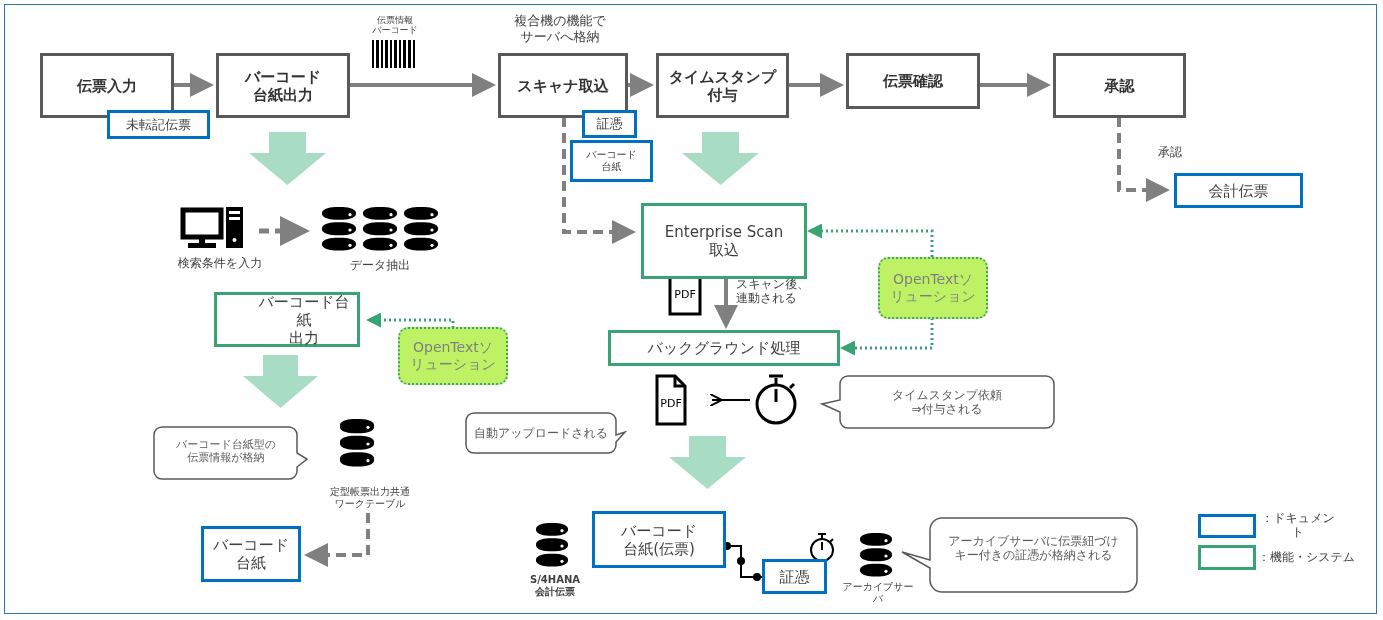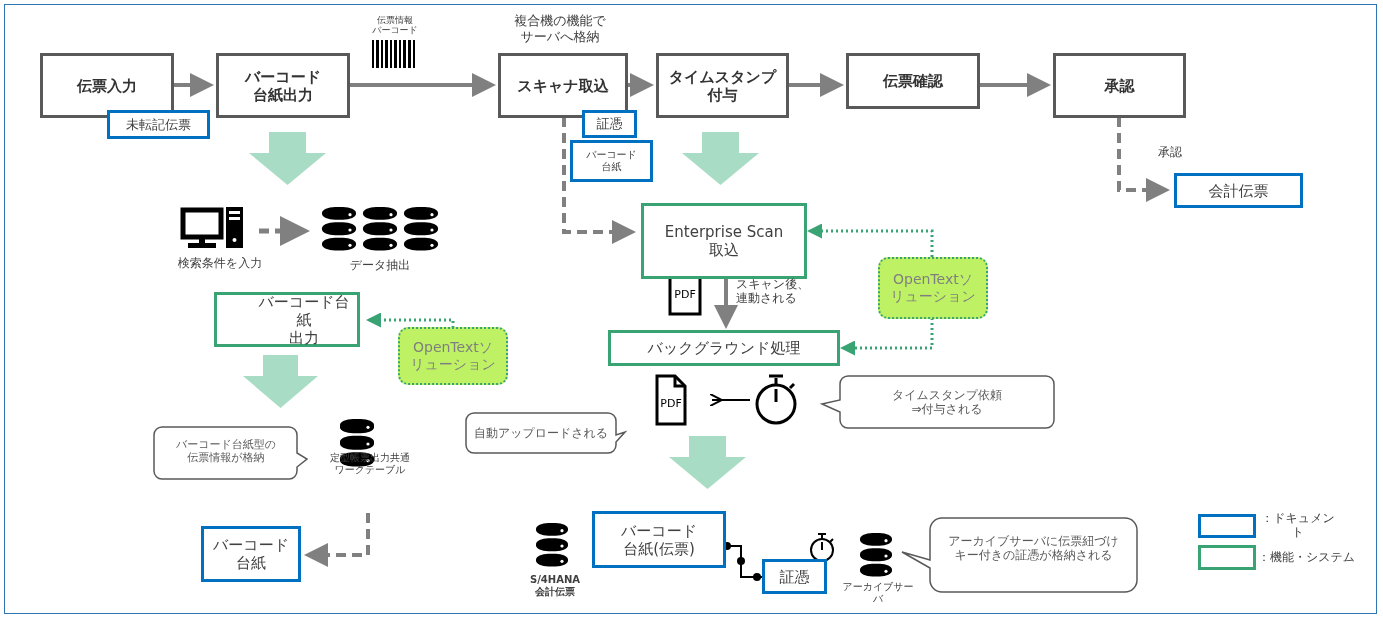--- a/index.html
+++ b/index.html
@@ -213,21 +213,21 @@
   <div class="abs ot" style="left:398px;top:327px;width:110px;height:58px;">OpenTextソ
 リューション</div>
   <div class="abs sys" style="left:641px;top:203px;width:166px;height:76px;">Enterprise Scan
 取込</div>
   <div class="abs sys" style="left:608px;top:330px;width:232px;height:36px;">バックグラウンド処理</div>
   <div class="abs ot" style="left:878px;top:257px;width:110px;height:62px;">OpenTextソ
 リューション</div>
 
   <div class="abs lbl" style="left:160px;top:254px;width:120px;height:18px;">検索条件を入力</div>
   <div class="abs lbl" style="left:320px;top:256px;width:120px;height:18px;">データ抽出</div>
-  <div class="abs lbl-sm" style="left:305px;top:450px;width:130px;height:28px;font-size:10px;">定型帳票出力共通
+  <div class="abs lbl-sm" style="left:305px;top:484px;width:130px;height:28px;font-size:10px;">定型帳票出力共通
 ワークテーブル</div>
   <div class="abs lbl" style="left:736px;top:273px;width:80px;height:36px;justify-content:flex-start;text-align:left;">スキャン後、
 連動される</div>
   <div class="abs lbl-sm" style="left:525px;top:572px;width:60px;height:28px;font-weight:bold;">S/4HANA
 会計伝票</div>
   <div class="abs lbl-sm" style="left:840px;top:578px;width:76px;height:30px;">アーカイブサー
 バ</div>
 
   <div class="abs callout" style="left:156px;top:428px;width:140px;height:46px;font-size:11px;">バーコード台紙型の
 伝票情報が格納</div>

